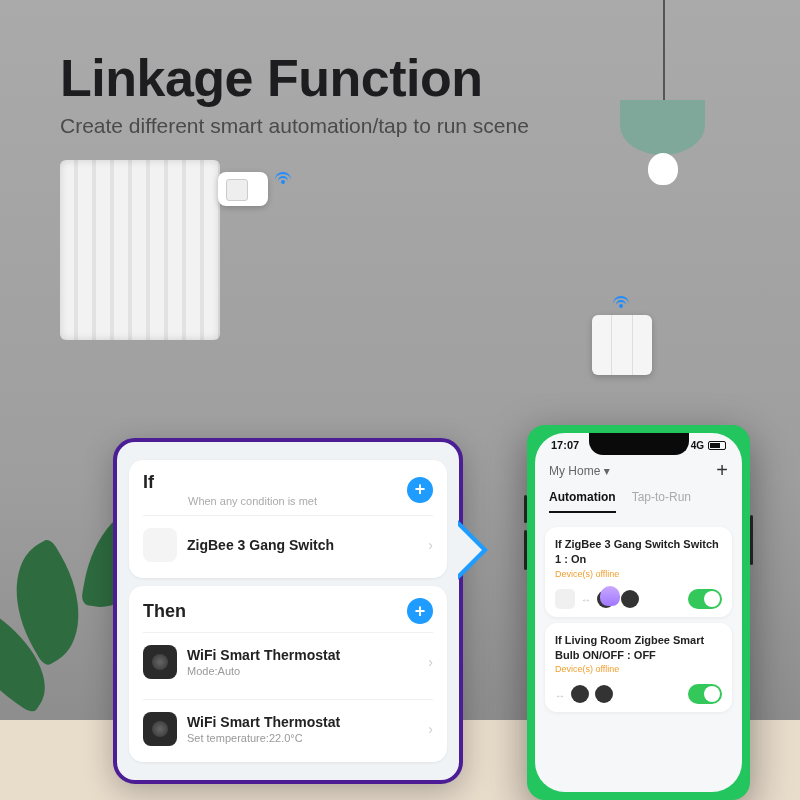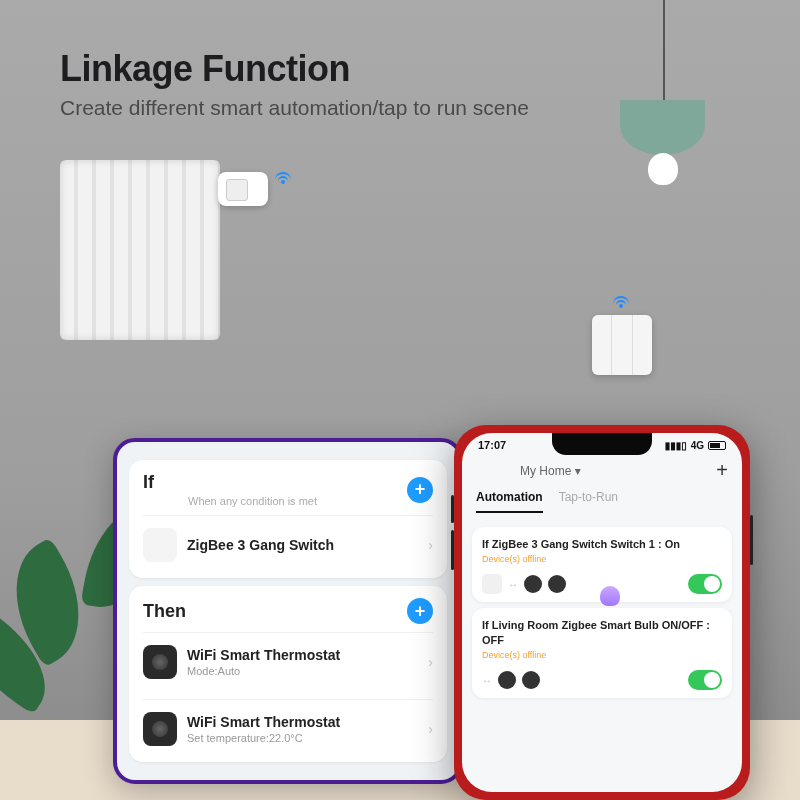--- a/index.html
+++ b/index.html
@@ -17,21 +17,21 @@
   .lamp-cord{ position:absolute; right:135px; top:0; width:2px; height:110px; background:#555;}
   .lamp-shade{ position:absolute; right:95px; top:100px; width:85px; height:55px; background:#7fa89a; border-radius: 0 0 50px 50px / 0 0 35px 35px; }
   .bulb{ position:absolute; right:122px; top:153px; width:30px; height:32px; background:#fff; border-radius:50% 50% 45% 45%; }
   .plant{ position:absolute; left:0; bottom:30px; width:220px; height:380px; }
   .leaf{ position:absolute; width:70px; height:110px; background:#2e6b3f; border-radius:80% 10% 80% 10%; transform-origin:bottom center; }
   .wifi { position:absolute; width:18px; height:14px; }
   .wifi span{ position:absolute; border:2px solid #1e8cff; border-bottom:none; border-left:none; border-right:none; border-radius:50%; left:50%; transform:translateX(-50%);}
   
   
   .heading { position:absolute; top:48px; left:60px; right:40px; }
-  .title { font-size:36px; font-weight:800; color:#1d1d1f; letter-spacing:-0.5px; }
+  .title { font-size:52px; font-weight:800; color:#1d1d1f; letter-spacing:-0.5px; }
   .subtitle { font-size:21px; color:#4a4a4a; margin-top:6px; }
   
   
   .popup { position:absolute; left:113px; top:438px; width:350px; background:#f0f3f6; border:4px solid #4c1d95; border-radius:22px; padding:10px 0; box-shadow:0 8px 30px rgba(0,0,0,.25); }
   .section { background:#fff; margin:8px 12px; border-radius:14px; padding:12px 14px 4px; box-shadow:0 1px 3px rgba(0,0,0,.06); }
   .sec-head { display:flex; align-items:center; justify-content:space-between; }
   .sec-title { font-size:18px; font-weight:700; color:#222; }
   .sec-sub { font-size:11px; color:#aaa; margin-top:2px;margin-left:45px; }
   .add-btn { width:26px; height:26px; border-radius:50%; background:#1e9cff; color:#fff; display:flex; align-items:center; justify-content:center; font-size:18px; font-weight:600; }
   .rule-row { display:flex; align-items:center; padding:12px 0; border-top:1px solid #f0f0f0; margin-top:8px; }
@@ -44,26 +44,26 @@
   .rule-name { font-size:14px; font-weight:600; color:#222; }
   .rule-detail { font-size:11px; color:#999; margin-top:2px; }
   .offline { color:#f0a030; }
   .chev { color:#ccc; font-size:14px; margin-left:6px; }
   
   
   .wedge { position:absolute; left:458px; top:520px; width:0; height:0; border-top:30px solid transparent; border-bottom:30px solid transparent; border-left:30px solid #1e9cff; }
   .wedge::after{ content:""; position:absolute; left:-30px; top:-24px; border-top:24px solid transparent; border-bottom:24px solid transparent; border-left:24px solid #f0f3f6; }
   
   
-  .phone { position:absolute; right:50px; top:425px; width:296px; height:375px; background:#b91c1c; border-radius:32px; padding:8px; box-shadow:0 12px 40px rgba(0,0,0,.4); }
+  .phone { position:absolute; right:50px; top:425px; width:223px; height:375px; background:#22c55e; border-radius:18px; padding:8px; box-shadow:0 12px 40px rgba(0,0,0,.4); }
   .phone-screen { width:100%; height:100%; background:#f6f7f9; border-radius:30px; overflow:hidden; position:relative; }
   .notch { position:absolute; top:0; left:50%; transform:translateX(-50%); width:100px; height:22px; background:#0a0a0a; border-radius:0 0 14px 14px; z-index:5; }
   .status-bar { display:flex; justify-content:space-between; align-items:center; padding:6px 16px 0; font-size:11px; font-weight:600; color:#111; }
   .status-right { display:flex; gap:4px; align-items:center; font-size:10px;}
-  .top-row { display:flex; justify-content:space-between; align-items:center; padding:8px 14px 4px;margin-left:44px; }
+  .top-row { display:flex; justify-content:space-between; align-items:center; padding:8px 14px 4px; }
   .home-drop { font-size:12px; color:#666; }
   .plus { font-size:20px; color:#333; }
   .tabs { display:flex; gap:16px; padding:4px 14px 8px; font-size:12px; }
   .tab { color:#aaa; padding-bottom:7px; }
   .tab.active { color:#111; font-weight:700; border-bottom:2px solid #111; }
   .auto-card { background:#fff; margin:6px 10px; border-radius:12px; padding:10px 10px 8px; box-shadow:0 1px 4px rgba(0,0,0,.06); }
   .auto-title { font-size:11px; font-weight:700; color:#222; line-height:1.35; }
   .auto-status { font-size:9px; color:#f0a030; margin-top:2px; }
   .auto-bottom { display:flex; align-items:center; justify-content:space-between; margin-top:10px; }
   .mini-icons { display:flex; align-items:center; gap:6px; }

